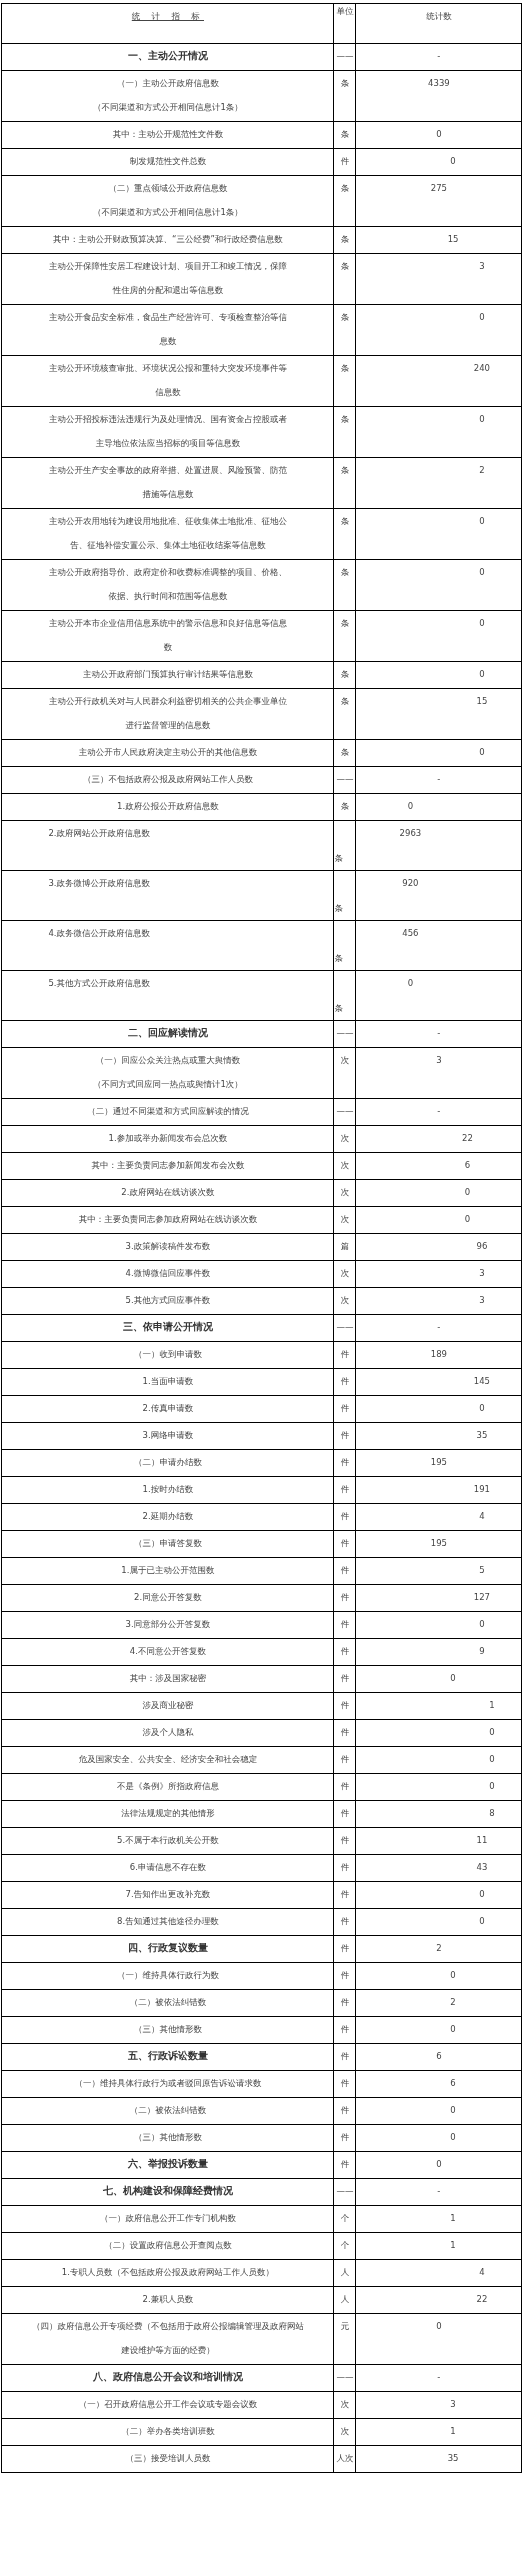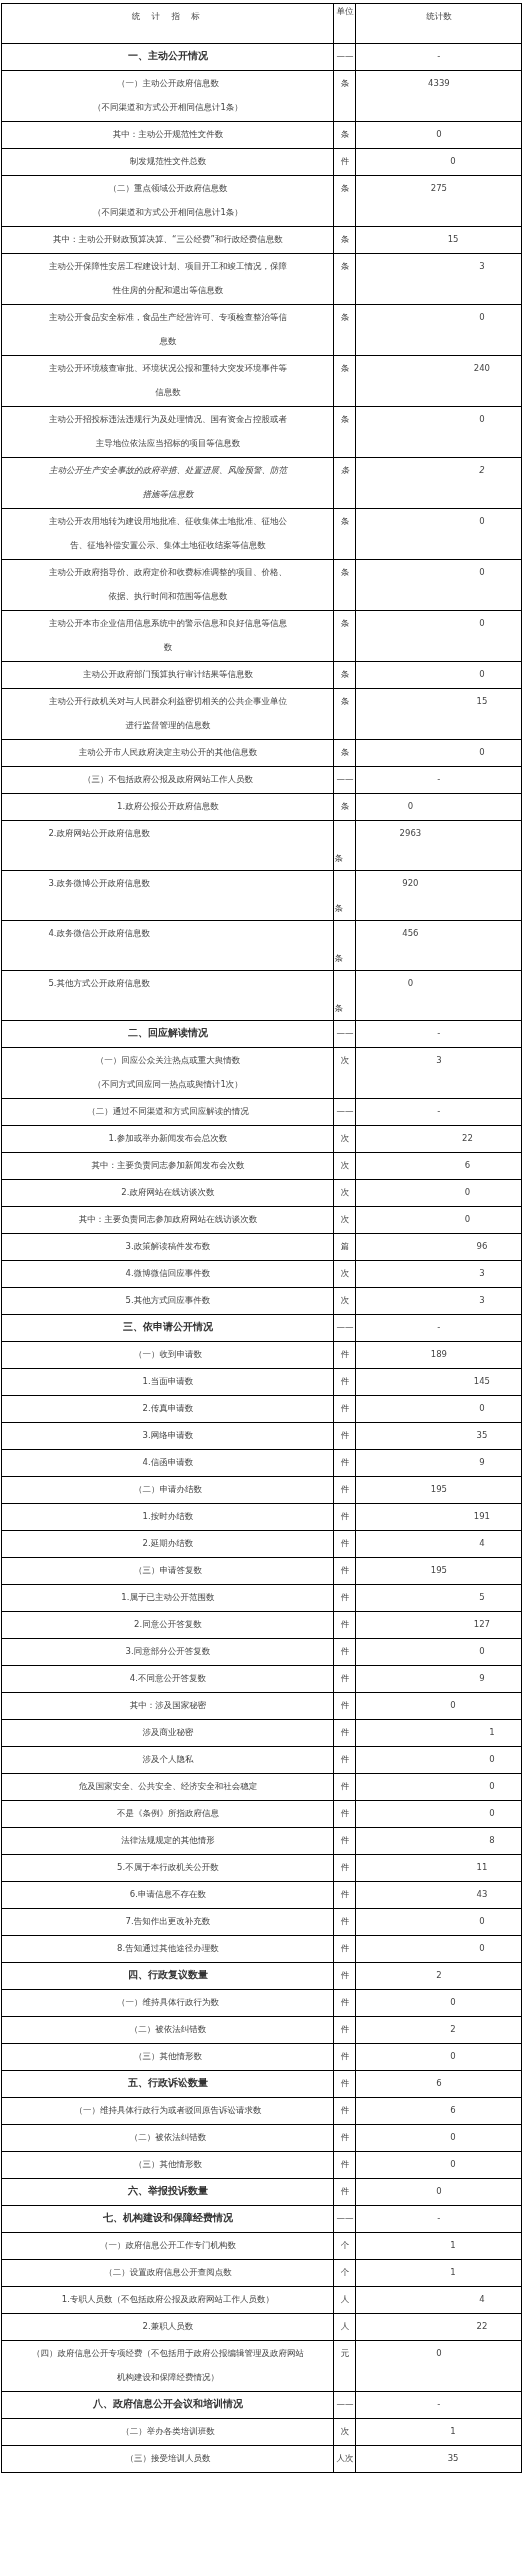--- a/index.html
+++ b/index.html
@@ -36,21 +36,21 @@
     col.c-ind { width: 332px; }
     col.c-unit { width: 22px; }
     col.c-val { width: 166px; }
 
     th.hdr {
       font-size: 9.3px;
       color: #333333;
       vertical-align: middle;
       line-height: 14.2px;
     }
-    th.hdr.ind { letter-spacing: 4.3px; }
+    th.hdr.ind { letter-spacing: 4.3px; text-decoration: underline; }
     th.hdr.unit { line-height: 13px; padding-top: 1.4px; }
 
     tr.section td.ind {
       font-weight: bold;
       font-size: 10px;
       color: #333333;
     }
     td.ind { padding: 0 4.3px; }
     td.ind .line { display: block; line-height: 24px; }
     td.ind.left { text-align: left; padding-left: 46px; }
@@ -149,21 +149,21 @@
         <td class="val"><span class="v off-r3">240</span></td>
       </tr>
       <tr style="height: 51px;">
         <td class="ind">
           <span class="line">主动公开招投标违法违规行为及处理情况、国有资金占控股或者</span>
           <span class="line">主导地位依法应当招标的项目等信息数</span>
         </td>
         <td class="unit">条</td>
         <td class="val"><span class="v off-r3">0</span></td>
       </tr>
-      <tr style="height: 51px; font-style: italic;">
+      <tr style="height: 51px;">
         <td class="ind">
           <span class="line">主动公开生产安全事故的政府举措、处置进展、风险预警、防范</span>
           <span class="line">措施等信息数</span>
         </td>
         <td class="unit">条</td>
         <td class="val"><span class="v off-r3">2</span></td>
       </tr>
       <tr style="height: 51px;">
         <td class="ind">
           <span class="line">主动公开农用地转为建设用地批准、征收集体土地批准、征地公</span>
@@ -353,27 +353,20 @@
       </tr>
       <tr style="height: 27px;">
         <td class="ind">
           <span class="line">3.网络申请数</span>
         </td>
         <td class="unit">件</td>
         <td class="val"><span class="v off-r3">35</span></td>
       </tr>
       <tr style="height: 27px;">
         <td class="ind">
-          <span class="line">4.信函申请数</span>
-        </td>
-        <td class="unit">件</td>
-        <td class="val"><span class="v off-r3">9</span></td>
-      </tr>
-      <tr style="height: 27px;">
-        <td class="ind">
           <span class="line">（二）申请办结数</span>
         </td>
         <td class="unit">件</td>
         <td class="val"><span class="v off-0">195</span></td>
       </tr>
       <tr style="height: 27px;">
         <td class="ind">
           <span class="line">1.按时办结数</span>
         </td>
         <td class="unit">件</td>
@@ -585,31 +578,38 @@
       <tr style="height: 27px;">
         <td class="ind">
           <span class="line">2.兼职人员数</span>
         </td>
         <td class="unit">人</td>
         <td class="val"><span class="v off-r3">22</span></td>
       </tr>
       <tr style="height: 51px;">
         <td class="ind">
           <span class="line">（四）政府信息公开专项经费（不包括用于政府公报编辑管理及政府网站</span>
-          <span class="line">机构建设和保障经费情况）</span>
+          <span class="line">建设维护等方面的经费）</span>
         </td>
         <td class="unit">元</td>
         <td class="val"><span class="v off-0">0</span></td>
       </tr>
       <tr class="section" style="height: 27px;">
         <td class="ind">
           <span class="line">八、政府信息公开会议和培训情况</span>
         </td>
         <td class="unit">——</td>
         <td class="val"><span class="v off-0">-</span></td>
+      </tr>
+      <tr style="height: 27px;">
+        <td class="ind">
+          <span class="line">（一）召开政府信息公开工作会议或专题会议数</span>
+        </td>
+        <td class="unit">次</td>
+        <td class="val"><span class="v off-r1">3</span></td>
       </tr>
       <tr style="height: 27px;">
         <td class="ind">
           <span class="line">（二）举办各类培训班数</span>
         </td>
         <td class="unit">次</td>
         <td class="val"><span class="v off-r1">1</span></td>
       </tr>
       <tr style="height: 27px;">
         <td class="ind">

